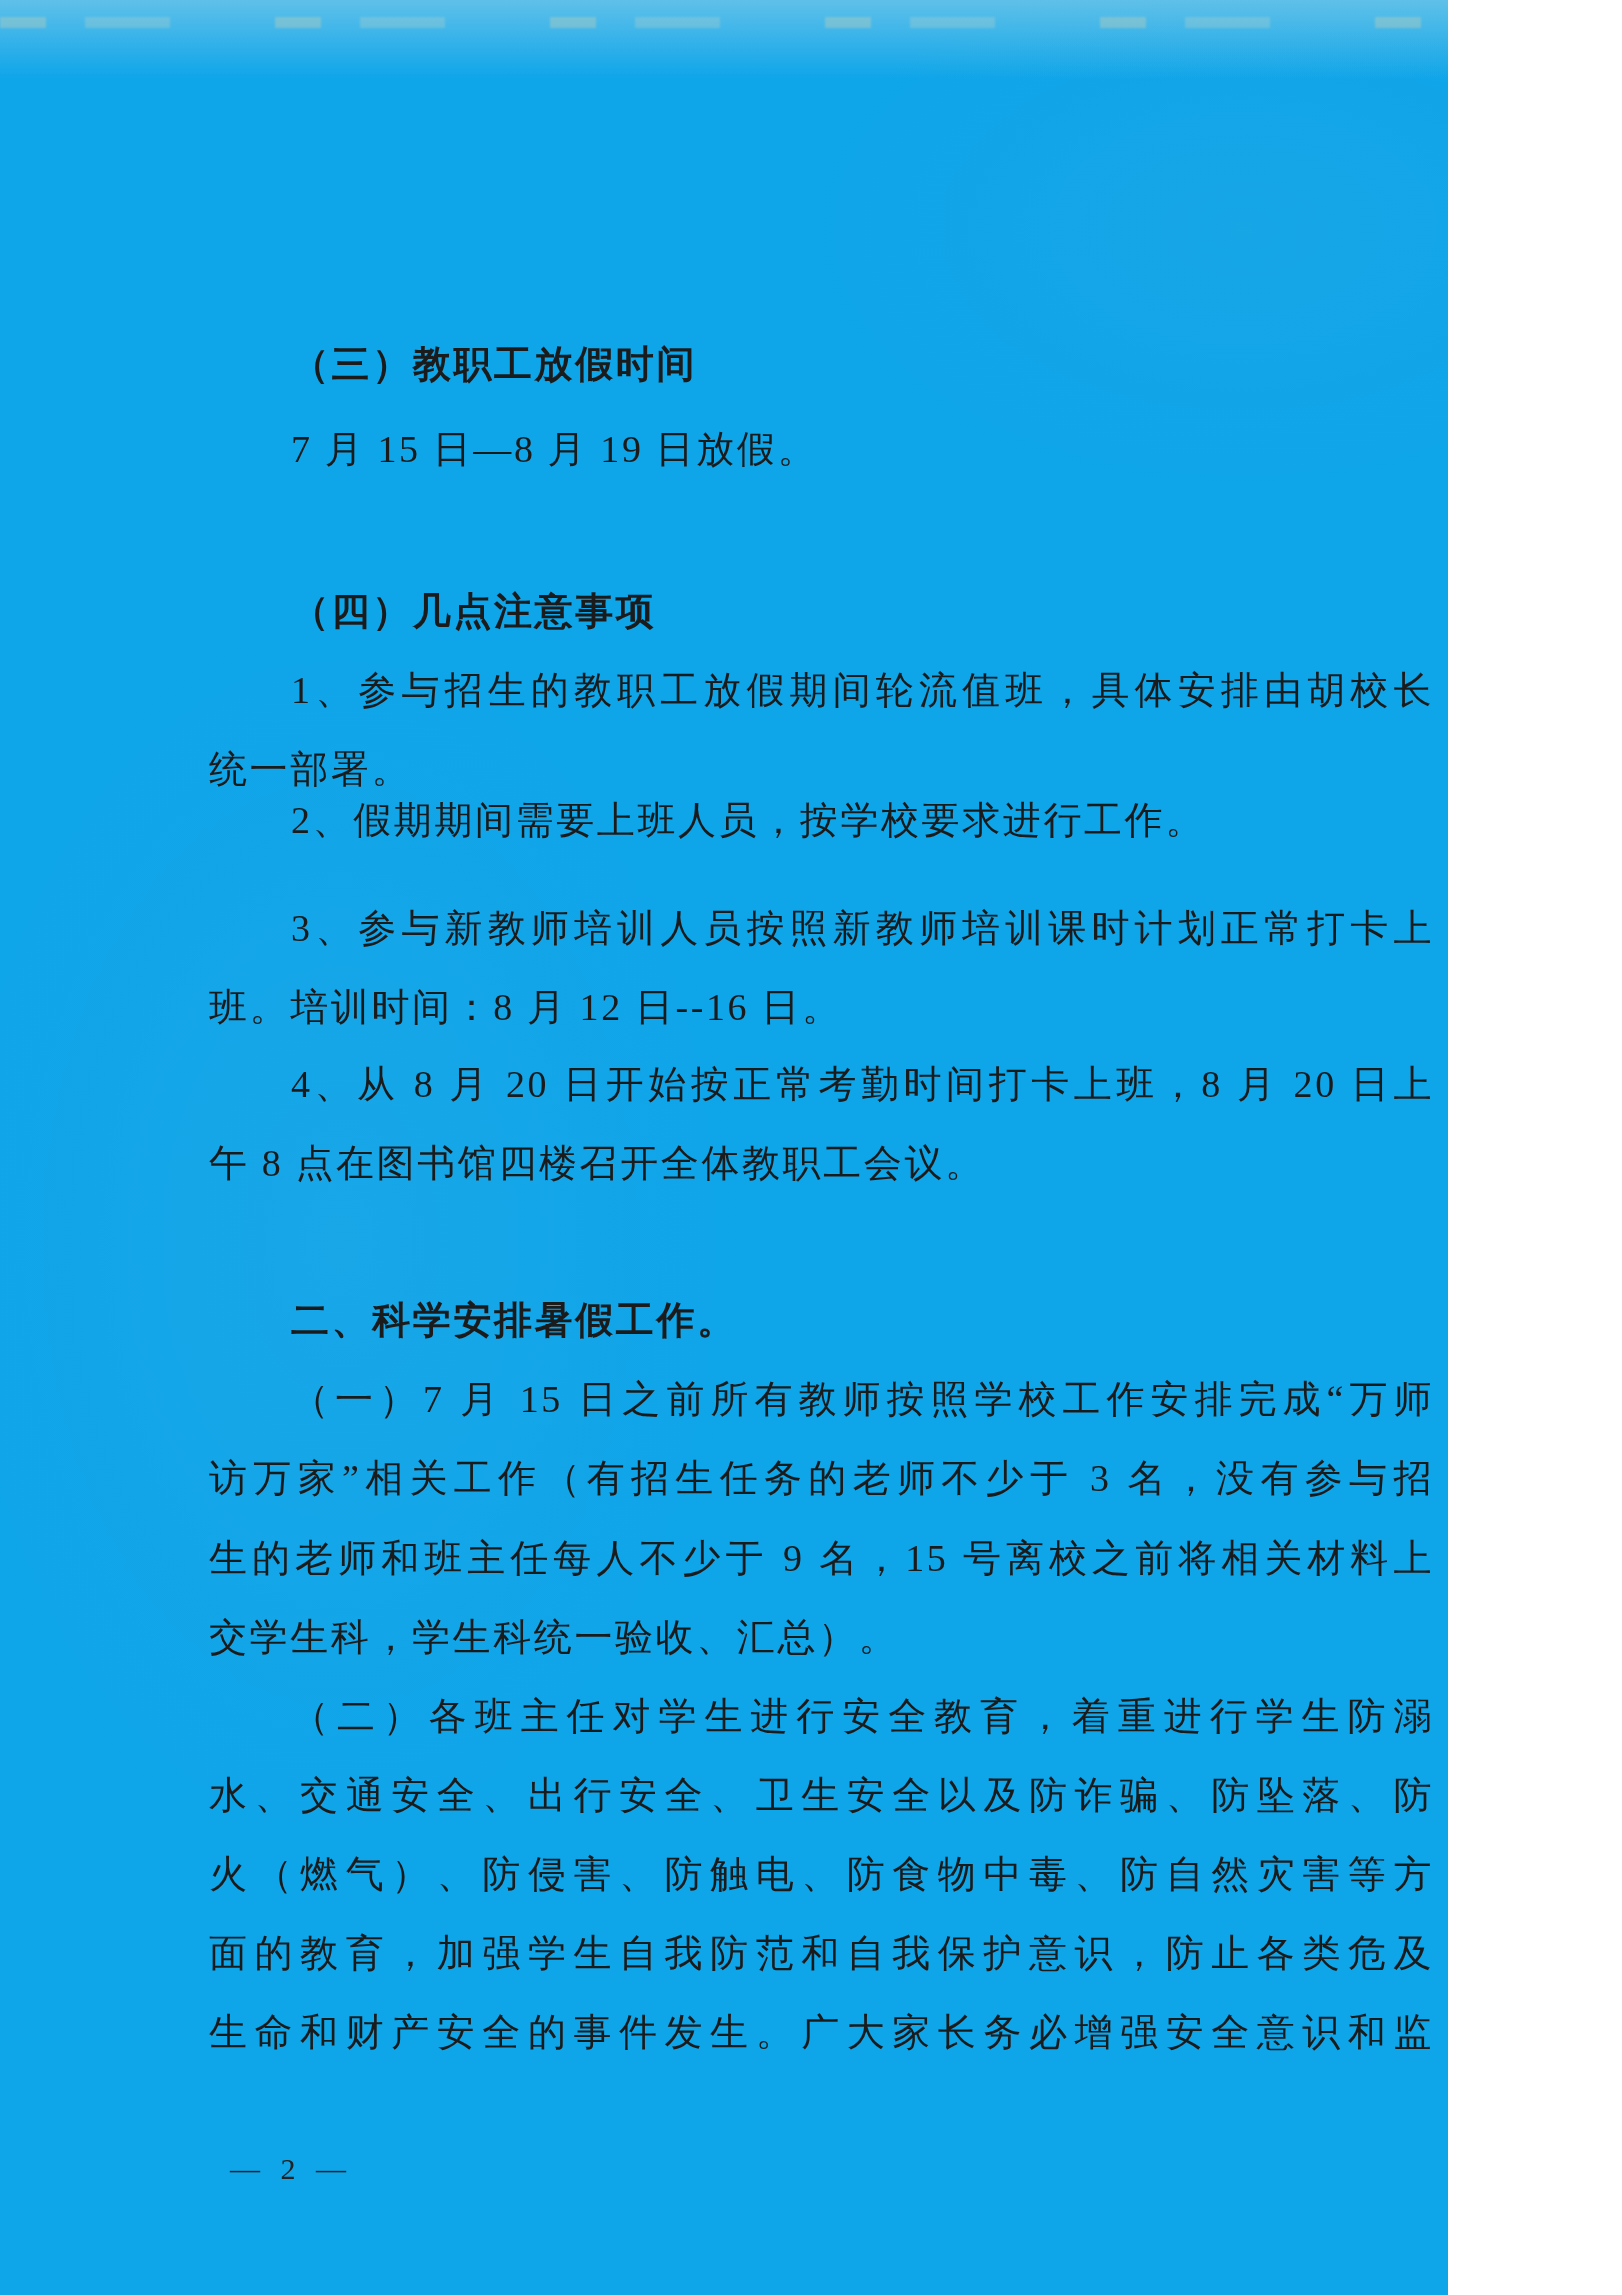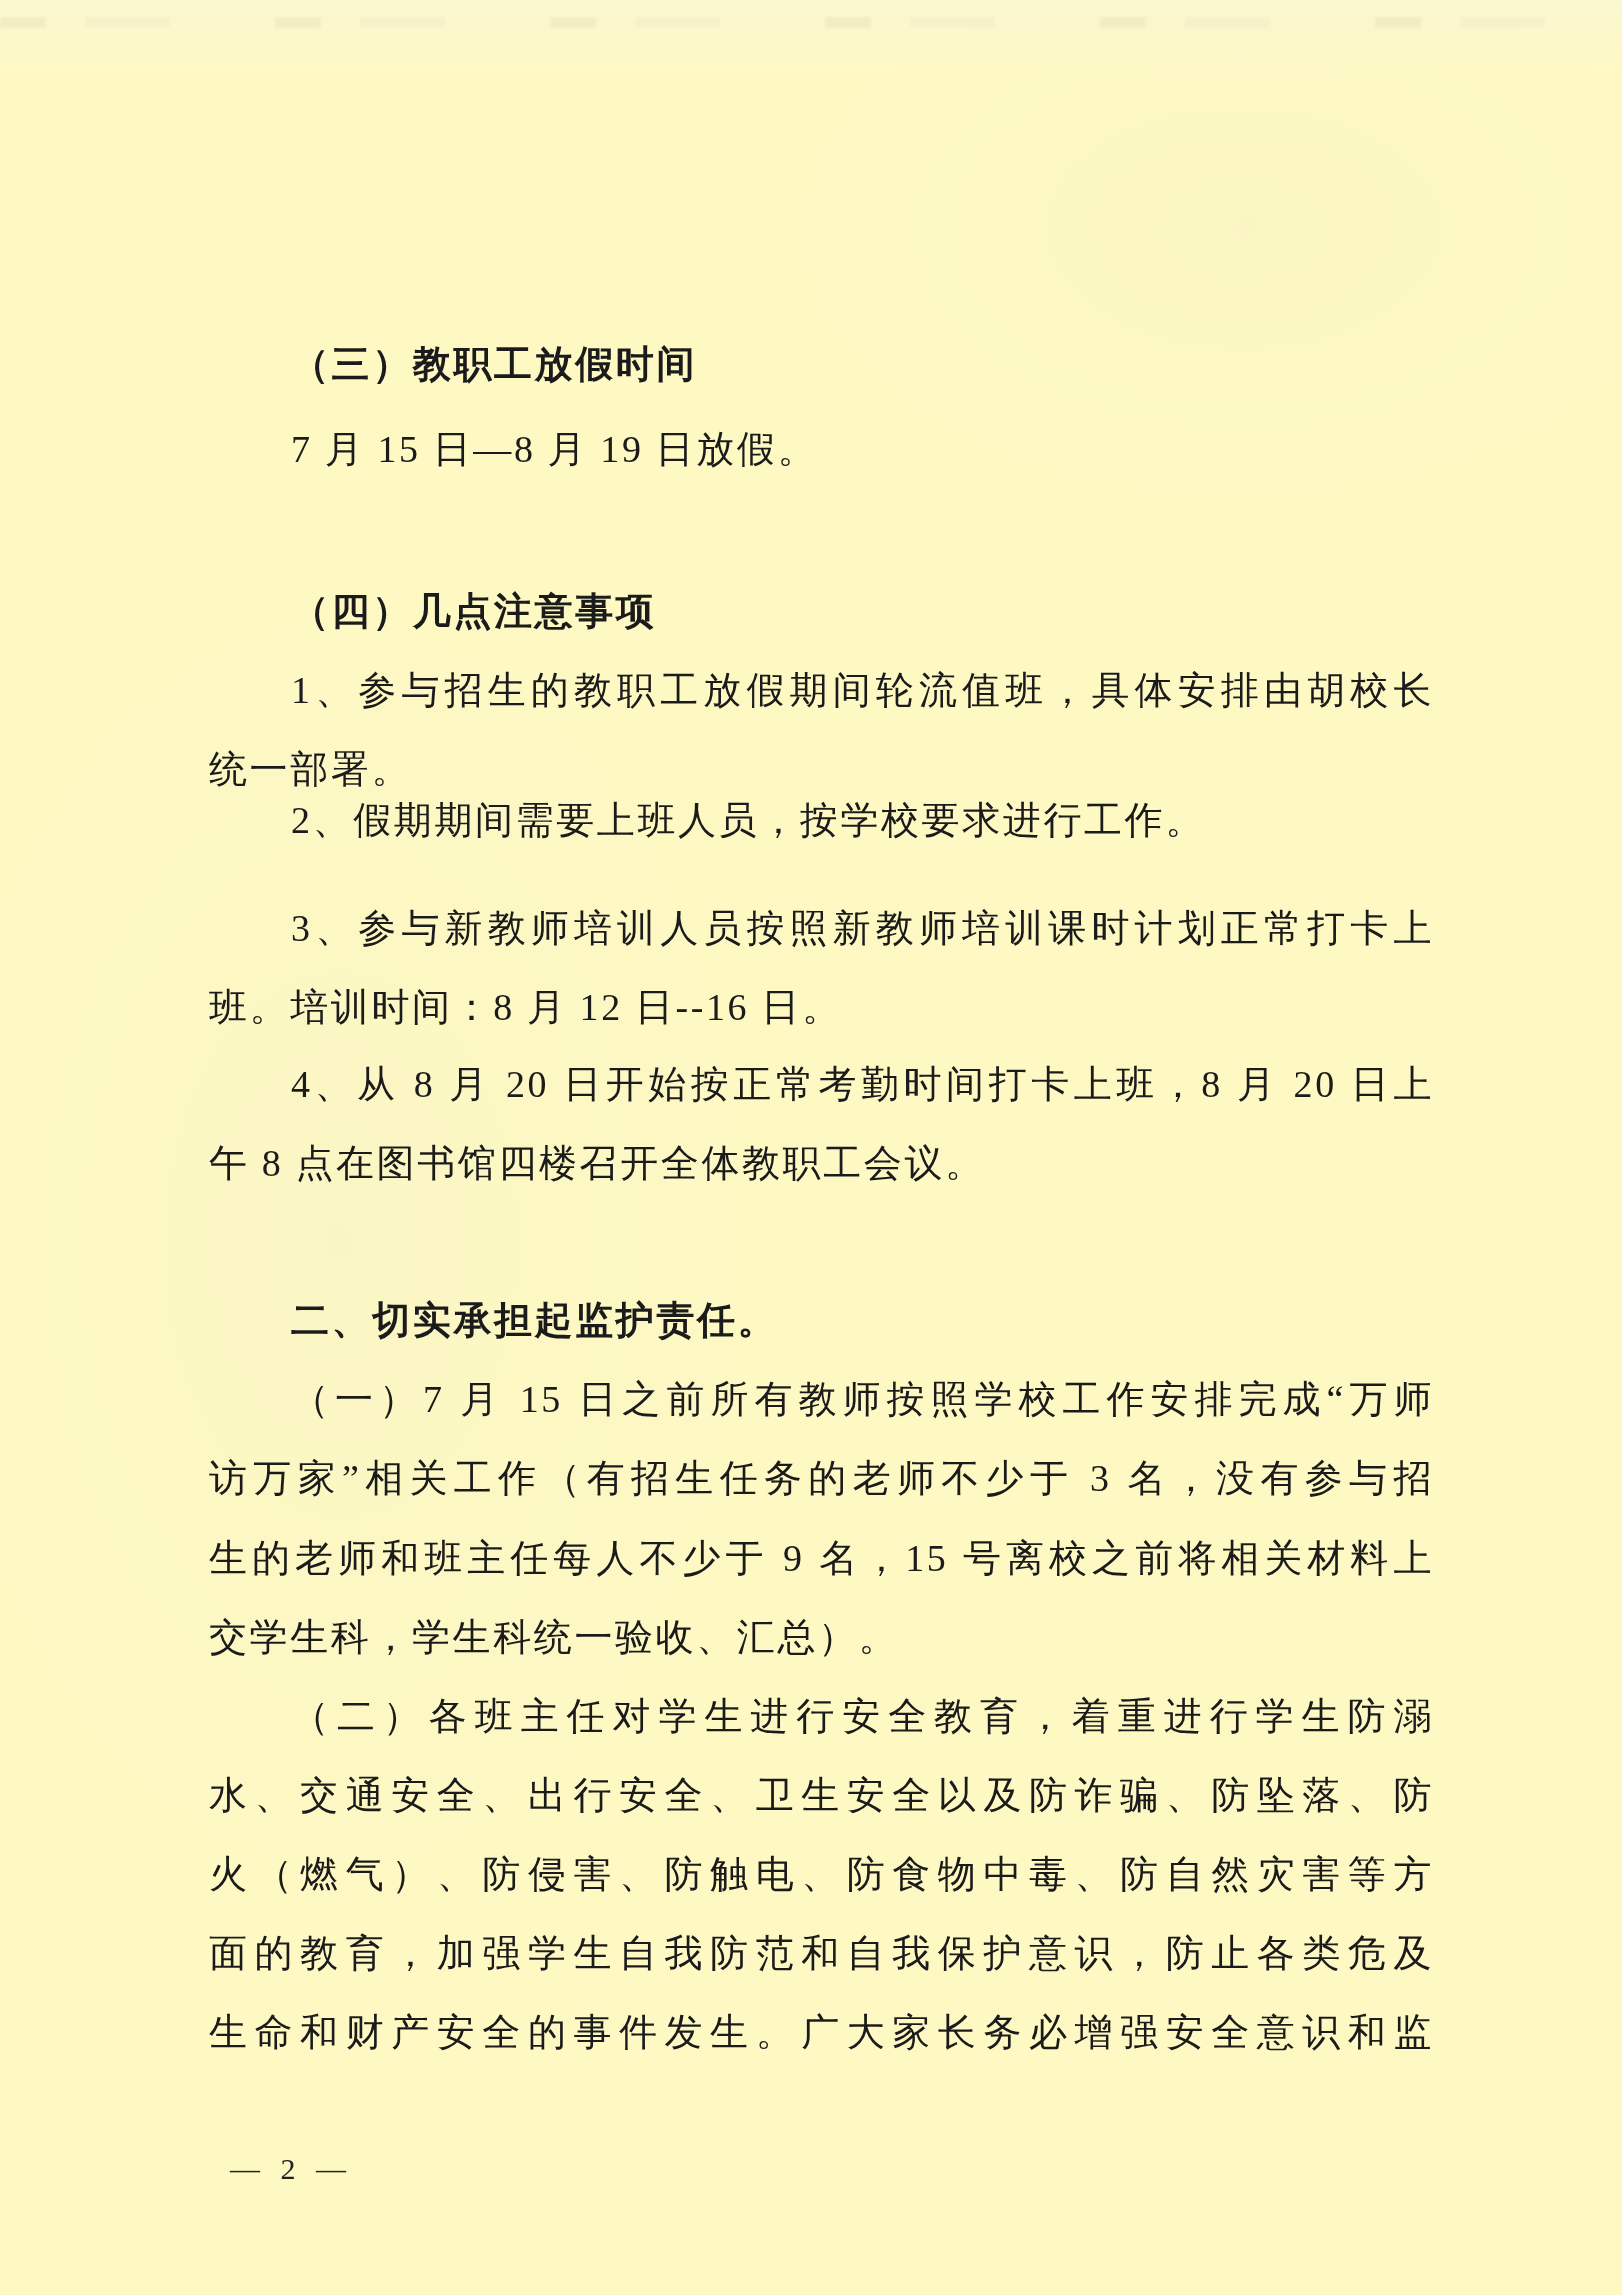--- a/index.html
+++ b/index.html
@@ -2,23 +2,23 @@
 <html style="font-size:10.5px"><head>
 <meta charset="utf-8">
 <style>
   html, body {
     margin: 0;
     padding: 0;
     background: #ffffff;
   }
   .page {
     position: relative;
-    width: 1622px;
+    width: 1448px;
     height: 2295px;
-    background: #fef9c3;
+    background: #0ea5e9;
     overflow: hidden;
     font-family: "Liberation Serif", "DejaVu Serif", serif;
     color: #1b1b1b;
   }
   
   .paper-texture {
     position: absolute;
     inset: 0;
     background:
       radial-gradient(ellipse 589px 916px at 340px 1243px, rgba(190,195,200,0.06), rgba(0,0,0,0) 70%),
@@ -77,21 +77,21 @@
 
   <p class="line indent bold" style="top:545px">（四）几点注意事项</p>
   <p class="line indent full" style="top:624px">1、参与招生的教职工放假期间轮流值班，具体安排由胡校长</p>
   <p class="line" style="top:703px">统一部署。</p>
   <p class="line indent" style="top:754px">2、假期期间需要上班人员，按学校要求进行工作。</p>
   <p class="line indent full" style="top:862px">3、参与新教师培训人员按照新教师培训课时计划正常打卡上</p>
   <p class="line" style="top:941px">班。培训时间：8 月 12 日--16 日。</p>
   <p class="line indent full" style="top:1018px">4、从 8 月 20 日开始按正常考勤时间打卡上班，8 月 20 日上</p>
   <p class="line" style="top:1097px">午 8 点在图书馆四楼召开全体教职工会议。</p>
 
-  <p class="line indent bold" style="top:1254px">二、切实承担起监护责任。</p>
+  <p class="line indent bold" style="top:1254px">二、科学安排暑假工作。</p>
   <p class="line indent full" style="top:1333px">（一）7 月 15 日之前所有教师按照学校工作安排完成“万师</p>
   <p class="line full" style="top:1412px">访万家”相关工作（有招生任务的老师不少于 3 名，没有参与招</p>
   <p class="line full" style="top:1492px">生的老师和班主任每人不少于 9 名，15 号离校之前将相关材料上</p>
   <p class="line" style="top:1571px">交学生科，学生科统一验收、汇总）。</p>
   <p class="line indent full" style="top:1650px">（二）各班主任对学生进行安全教育，着重进行学生防溺</p>
   <p class="line full" style="top:1729px">水、交通安全、出行安全、卫生安全以及防诈骗、防坠落、防</p>
   <p class="line full" style="top:1808px">火（燃气）、防侵害、防触电、防食物中毒、防自然灾害等方</p>
   <p class="line full" style="top:1966px">生命和财产安全的事件发生。广大家长务必增强安全意识和监</p>
   <p class="line full" style="top:1887px">面的教育，加强学生自我防范和自我保护意识，防止各类危及</p>
 

